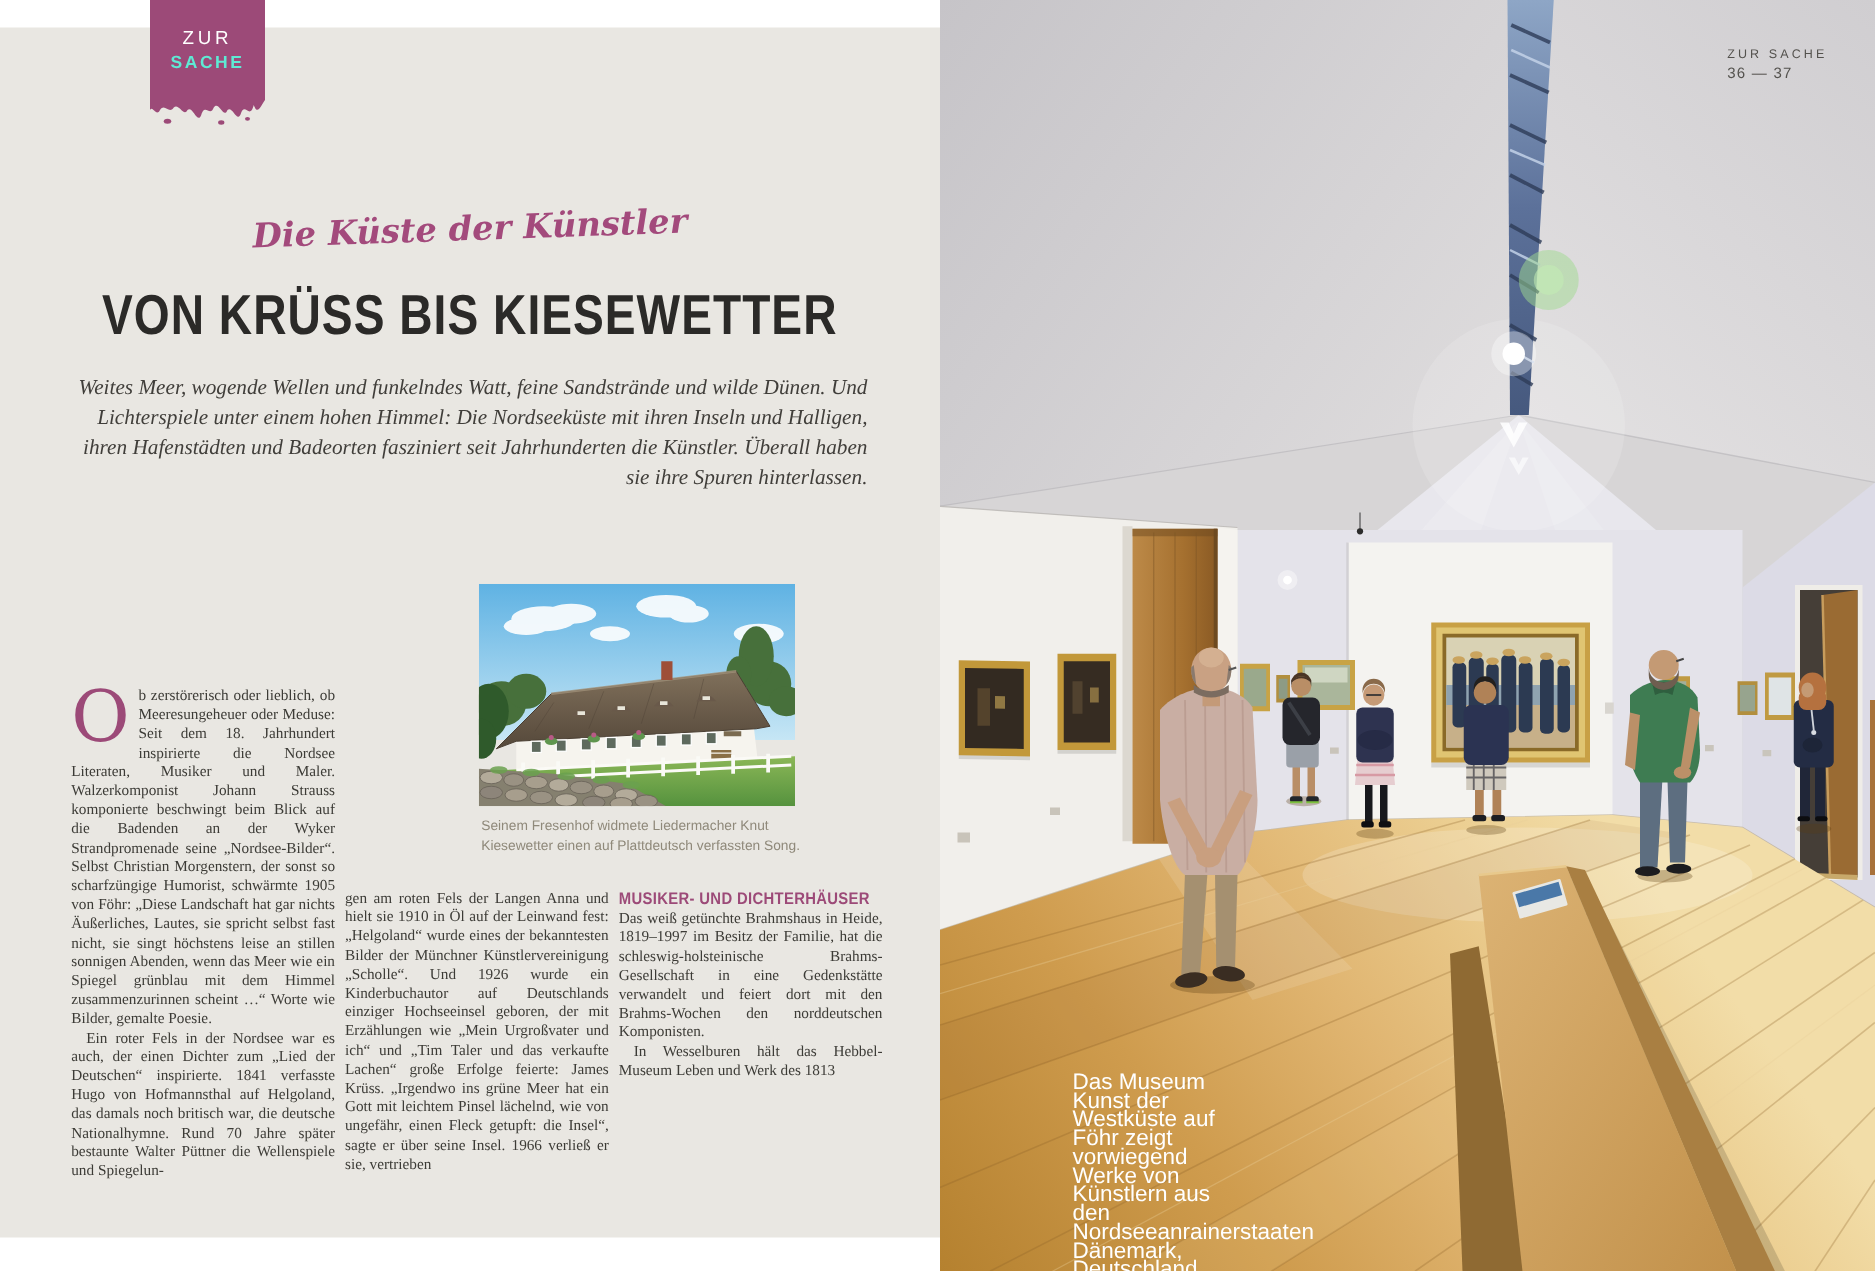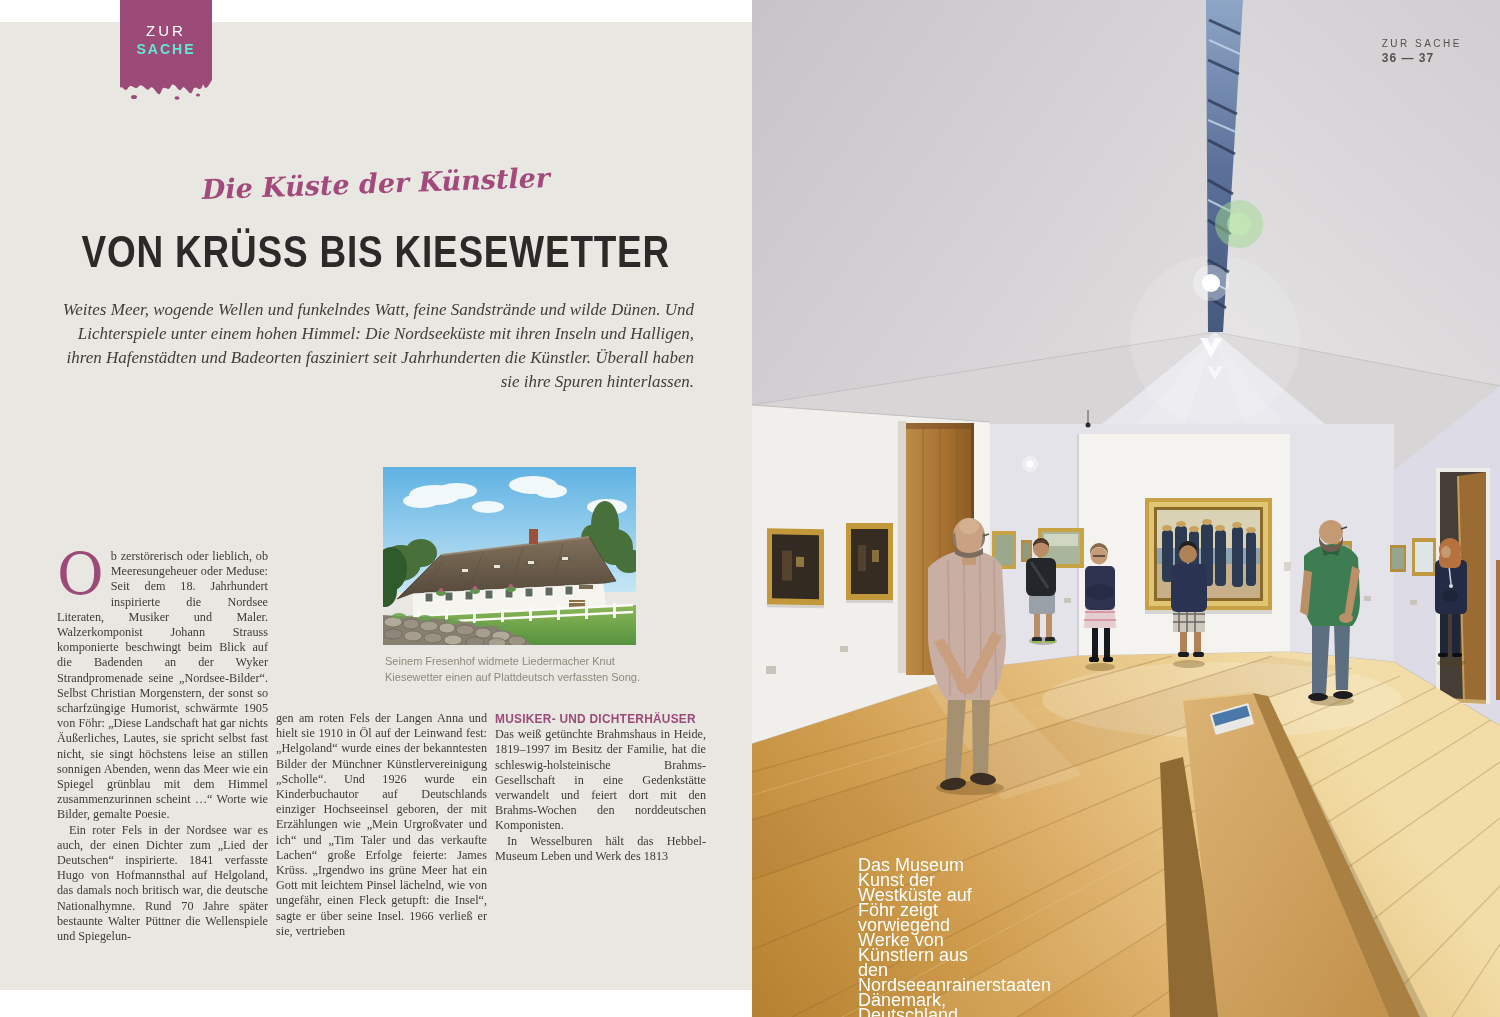--- a/index.html
+++ b/index.html
@@ -34,21 +34,21 @@
   .subhead span{display:inline-block;transform:scaleX(.88);transform-origin:left;
            font-family:"Liberation Sans",sans-serif;font-weight:bold;font-size:13.5px;
            letter-spacing:.3px;color:#9c4a78;white-space:nowrap;}
   .inset-photo{position:absolute;left:383px;top:467px;width:253px;height:178px;overflow:hidden;}
   .inset-caption{position:absolute;left:385px;top:653px;width:272px;
            font-size:11px;line-height:16px;color:#8f897a;}
   
   .page-right{position:absolute;left:752px;top:0;width:748px;height:1017px;background:#d7d5d6;}
   .folio{position:absolute;top:38px;right:38px;text-align:left;color:#54524e;z-index:6;}
   .folio-section{font-size:10px;letter-spacing:2.5px;}
-  .folio-pages{font-size:12px;font-weight:bold;letter-spacing:1px;margin-top:2px;}
+  .folio-pages{font-size:12px;font-weight:normal;letter-spacing:1px;margin-top:2px;}
   .photo-caption{position:absolute;left:106px;top:858px;width:132px;color:#ffffff;
            font-size:18px;line-height:15px;z-index:6;}
 </style>
 </head>
 <body>
 
 <div class="spread">
 
   <div class="page-left">
     <div class="page-paper"></div>

